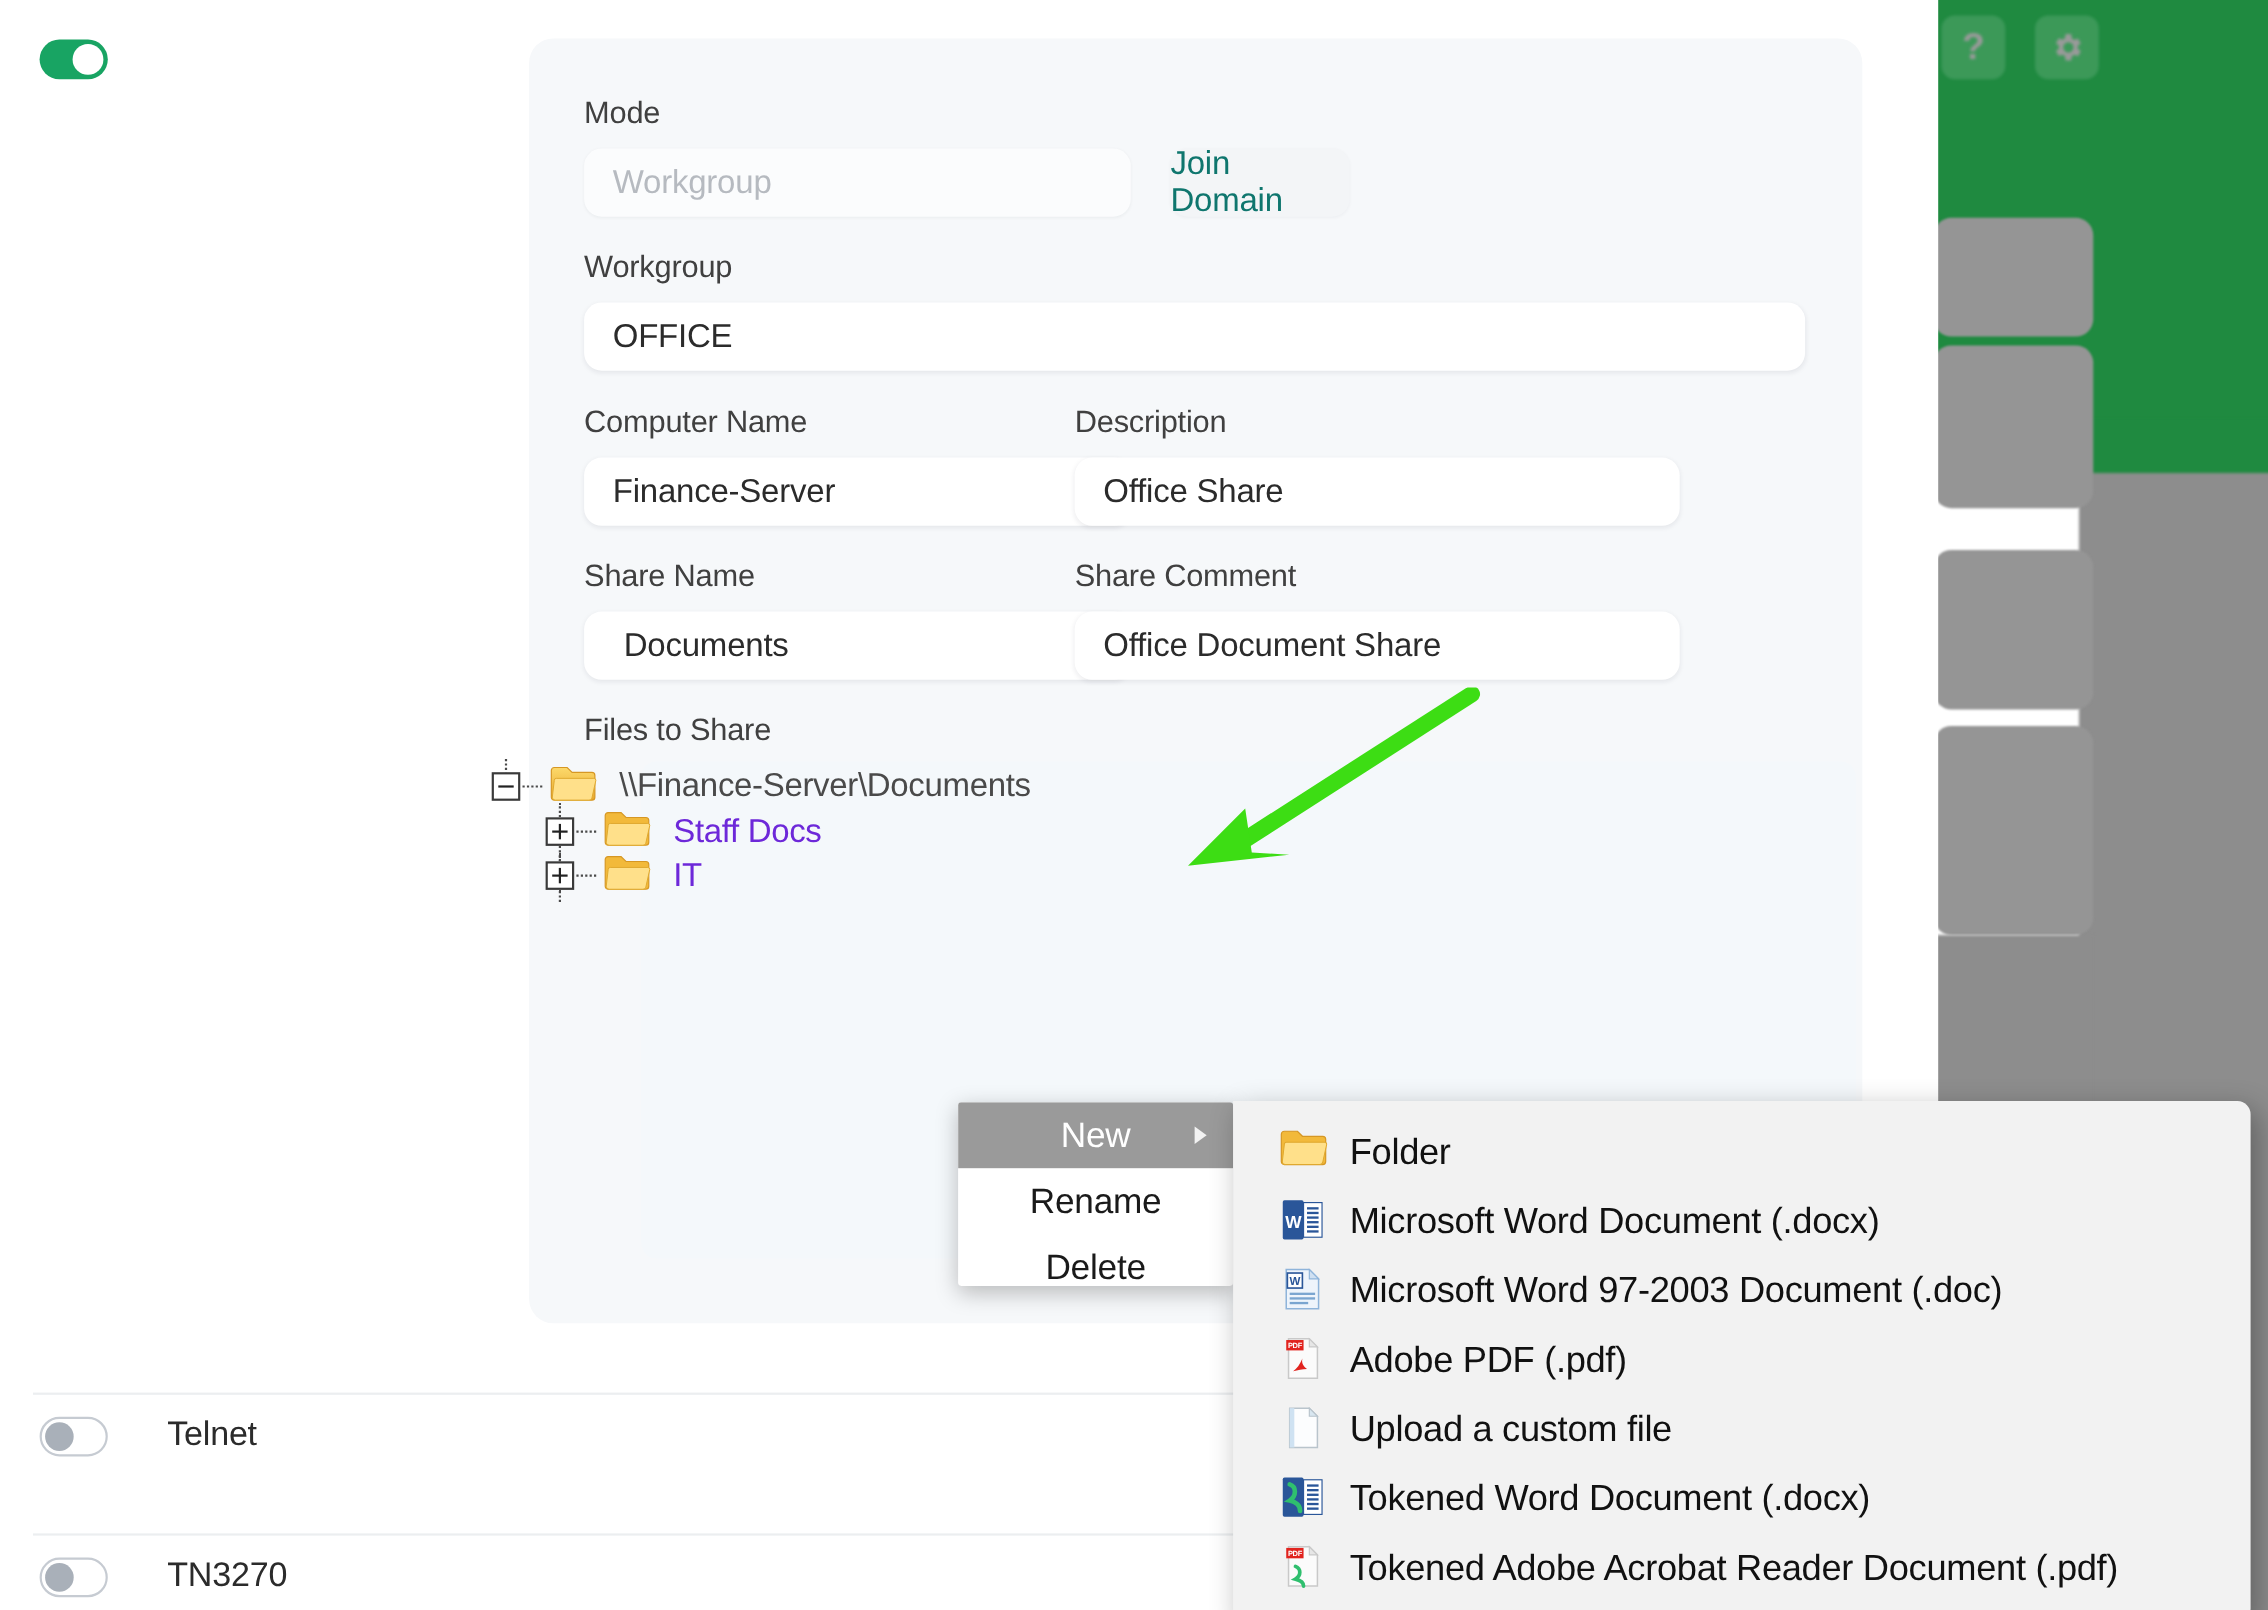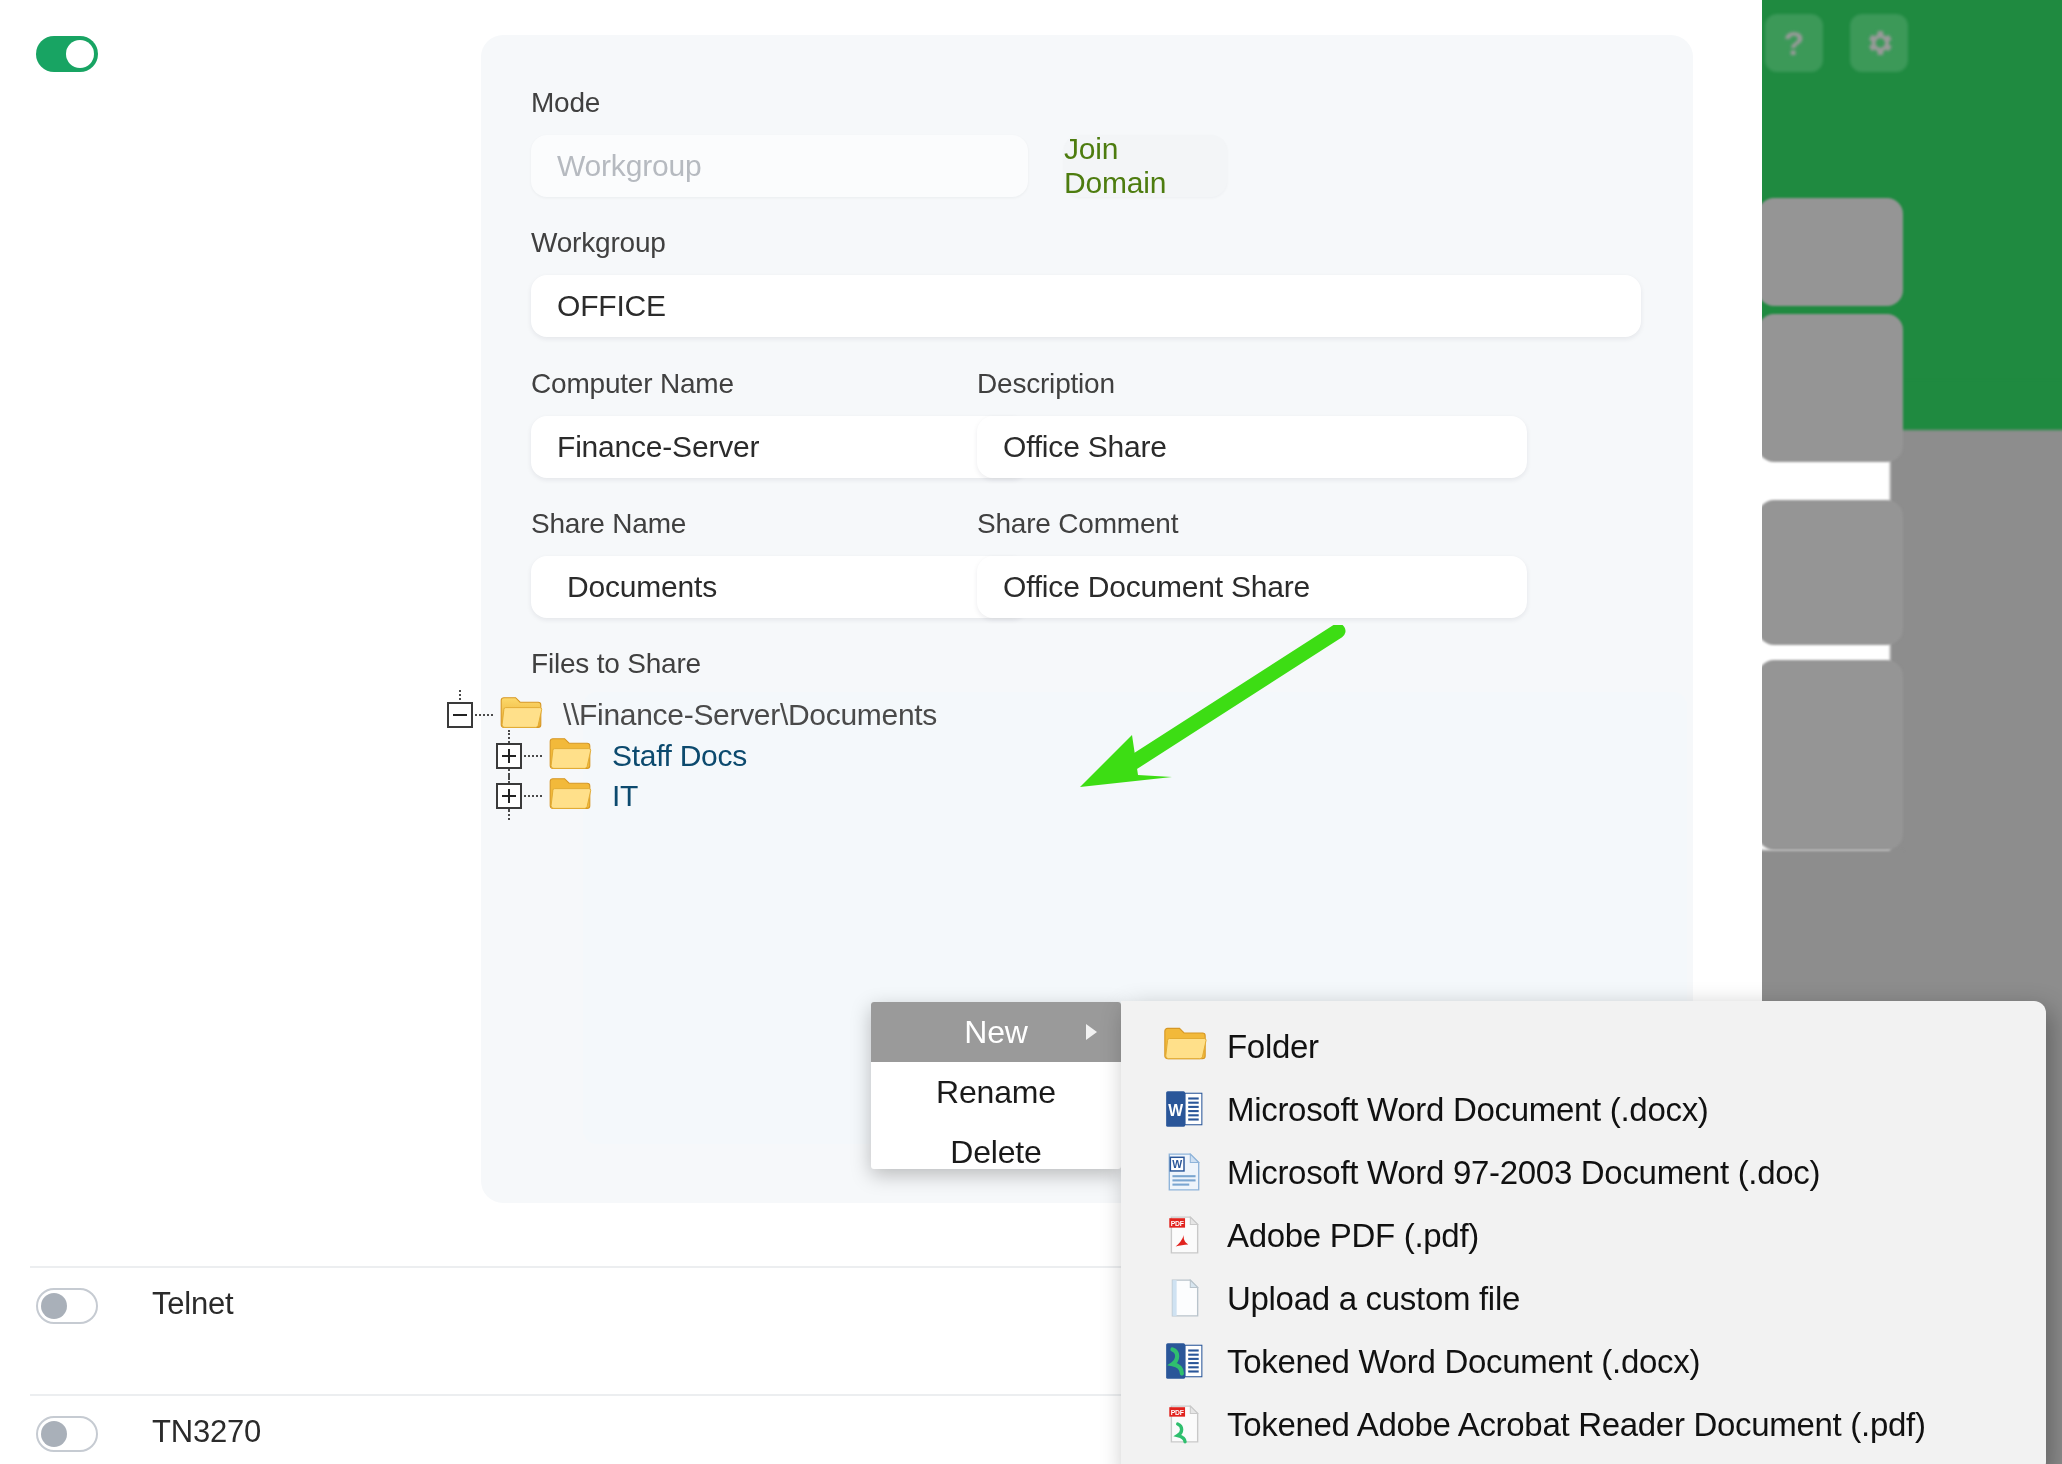--- a/index.html
+++ b/index.html
@@ -71,21 +71,21 @@
     box-shadow: 0 2px 5px rgba(20,30,45,0.08);
     display:flex; align-items:center; padding-left:26px;
     font-size:30px; color:#2b2b2b; letter-spacing:-0.2px;
   }
   .inp.ghost {
     background:#fbfcfd; color:#b6bac0; box-shadow: 0 1px 3px rgba(20,30,45,0.05);
   }
   .btn-flat {
     position:absolute; background:#f3f5f7; border-radius:16px;
     display:flex; align-items:center; justify-content:center;
-    font-size:30px; color:#4d7c0f; letter-spacing:-0.2px;
+    font-size:30px; color:#0f766e; letter-spacing:-0.2px;
     box-shadow: 0 1px 3px rgba(20,30,45,0.04);
   }
 
   
   .tree-box {
     position:absolute; left:583px; top:692px; width:1104px; height:452px;
     background:#f4f8fb; border-radius:14px;
   }
   .tnode { position:absolute; display:flex; align-items:center; height:40px; }
   .pm {
@@ -95,21 +95,21 @@
   .pm::before {
     content:""; position:absolute; left:4px; top:10px; width:14px; height:2px; background:#222;
   }
   .pm.plus::after {
     content:""; position:absolute; left:10px; top:4px; width:2px; height:14px; background:#222;
   }
   .vline { position:absolute; border-left:2px dotted #4a4a4a; }
   .hdots { width:18px; height:2px; border-top:2px dotted #4a4a4a; flex:none; margin-left:2px; }
   .folder-ico { flex:none; margin-left:6px; }
   .tlabel { font-size:30px; color:#4a4a4a; margin-left:20px; letter-spacing:-0.3px; white-space:nowrap; }
-  .tlabel.dark { color:#0c4a6e; }
+  .tlabel.dark { color:#6d28d9; }
 
   .watermark {
     position:absolute; left:1345px; top:1092px;
     font-size:30px; color:#e8eaec; letter-spacing:0px; white-space:nowrap;
   }
 
   
   .ctx-menu {
     position:absolute; left:871px; top:1002px; width:250px; height:167px;
     background:#ffffff; border-radius:3px;

